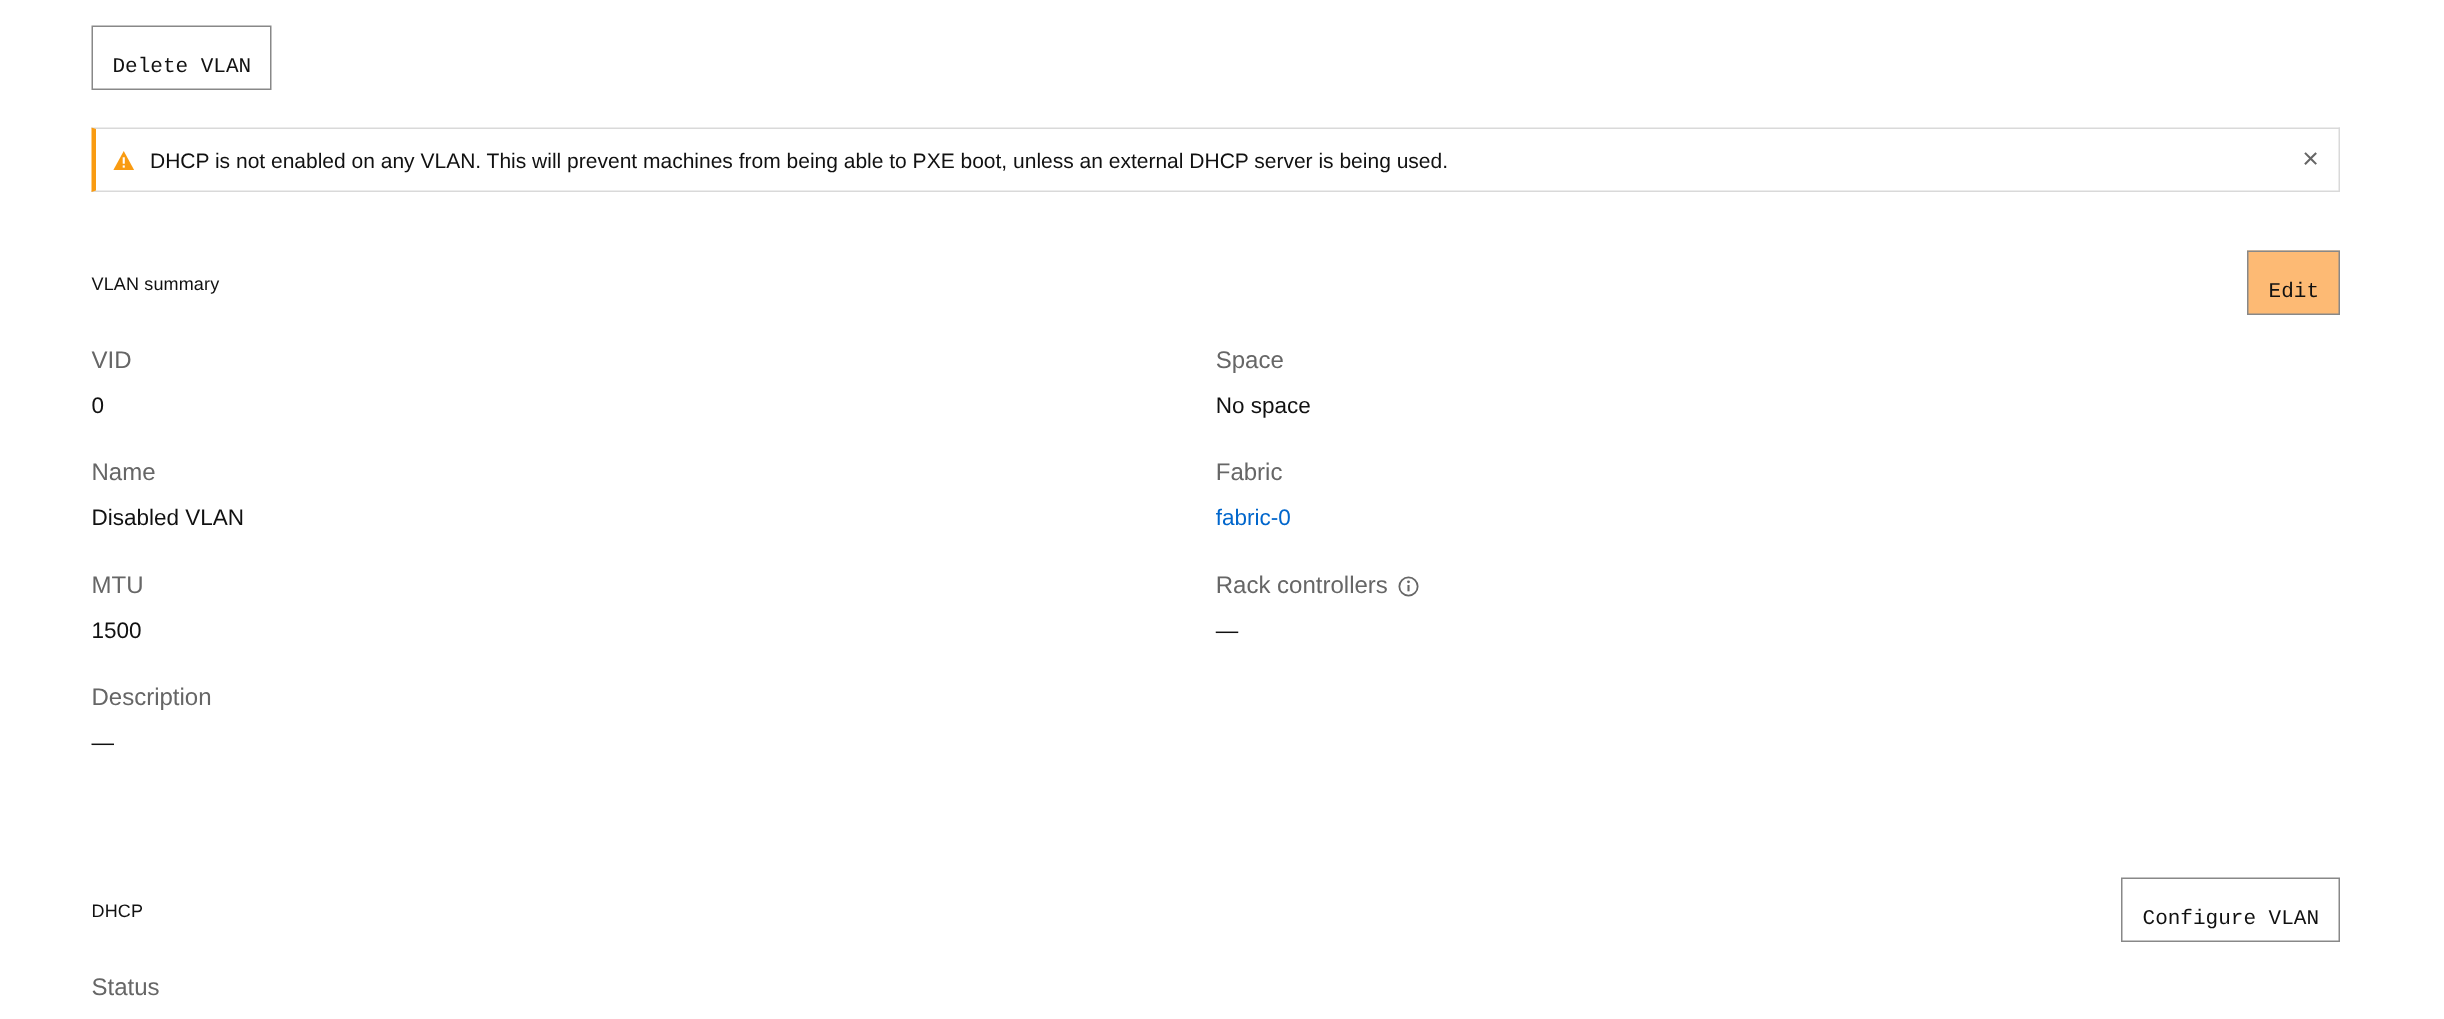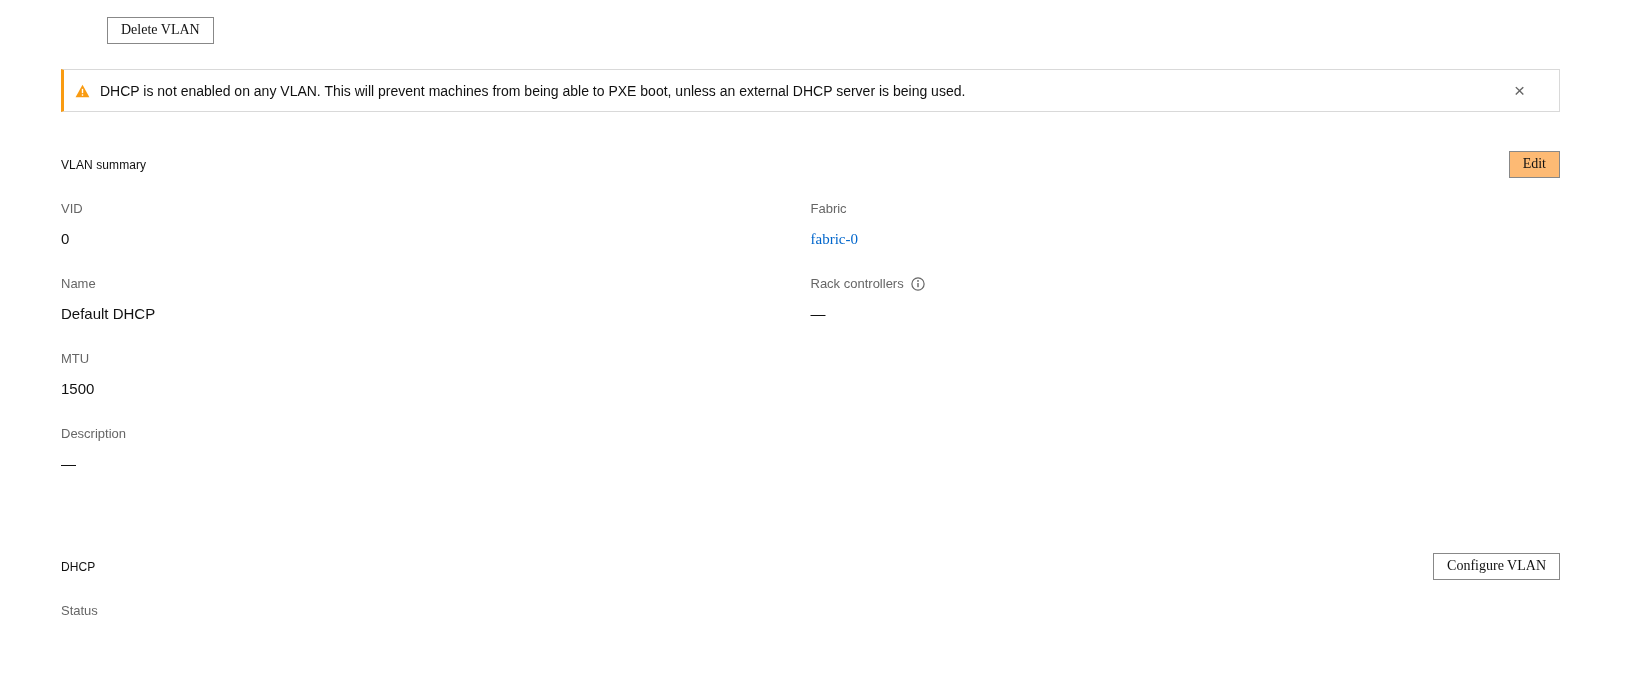--- a/index.html
+++ b/index.html
@@ -8,42 +8,41 @@
     background: #ffffff;
     color: #111111;
     font-family: "Liberation Sans", sans-serif;
   }
   body { width: 1629px; height: 679px; overflow: hidden; }
   .page { padding: 17px 69px 0 61px; }
 
   
   .btn {
     display: inline-block;
-    font-family: Liberation Serif, serif;
+    font-family: Liberation Mono, monospace;
     font-size: 14px;
     color: #111111;
     background: #ffffff;
     border: 1px solid #888888;
-    padding: 3px 13px 5px;
+    padding: 19px 13px 5px;
     line-height: 17px;
     cursor: pointer;
     white-space: nowrap;
-    margin-left: 46px;
   }
   .btn-edit { background: #fdba74; }
 
   
   .banner {
     display: flex;
     align-items: center;
     margin-top: 25px;
     min-height: 43px;
     border: 1px solid #d9d9d9;
     border-left: 3px solid #F99B11;
-    padding: 8px 34px 8px 11px;
+    padding: 8px 13px 8px 11px;
     background: #ffffff;
   }
   .banner-icon { flex: 0 0 auto; margin-right: 10px; display: flex; align-items: center; }
   .banner-text { flex: 1 1 auto; font-size: 14px; color: #111111; }
   .banner-close {
     flex: 0 0 auto;
     background: none; border: none;
     font-size: 19px; line-height: 1;
     color: #666666; cursor: pointer;
     padding: 0; margin-left: 16px;
@@ -67,35 +66,35 @@
   }
 
   
   .fields-grid {
     display: grid;
     grid-template-columns: 1fr 1fr;
     margin-top: 21px;
   }
   .field { margin-bottom: 25px; }
   .field-label {
-    font-size: 13px;
+    font-size: 16px;
     color: #666666;
     display: flex;
     align-items: center;
     gap: 7px;
     line-height: 19px;
   }
   .field-value {
     font-size: 15px;
     color: #111111;
     margin-top: 11px;
     line-height: 20px;
   }
   a.link { color: #0066CC; text-decoration: none; cursor: pointer; }
-  .field-value a.link { font-size: 15px; font-family: Liberation Serif, serif; }
+  .field-value a.link { font-size: 15px; }
   .info-icon-wrap { display: inline-flex; align-items: center; cursor: pointer; }
 </style>
 </head>
 <body>
 
 <div class="page">
 
   
   <button class="btn">Delete VLAN</button>
 
@@ -121,33 +120,37 @@
 
     <div class="fields-grid">
 
       <div>
         <div class="field">
           <div class="field-label">VID</div>
           <div class="field-value">0</div>
         </div>
         <div class="field">
           <div class="field-label">Name</div>
-          <div class="field-value">Default DHCP</div>
+          <div class="field-value">Disabled VLAN</div>
         </div>
         <div class="field">
           <div class="field-label">MTU</div>
           <div class="field-value">1500</div>
         </div>
         <div class="field">
           <div class="field-label">Description</div>
           <div class="field-value">—</div>
         </div>
       </div>
 
       <div>
+        <div class="field">
+          <div class="field-label">Space</div>
+          <div class="field-value">No space</div>
+        </div>
         <div class="field">
           <div class="field-label">Fabric</div>
           <div class="field-value">
             <a class="link">fabric-0</a>
           </div>
         </div>
         <div class="field">
           <div class="field-label">
             <span>Rack controllers</span>
             <span class="info-icon-wrap">

